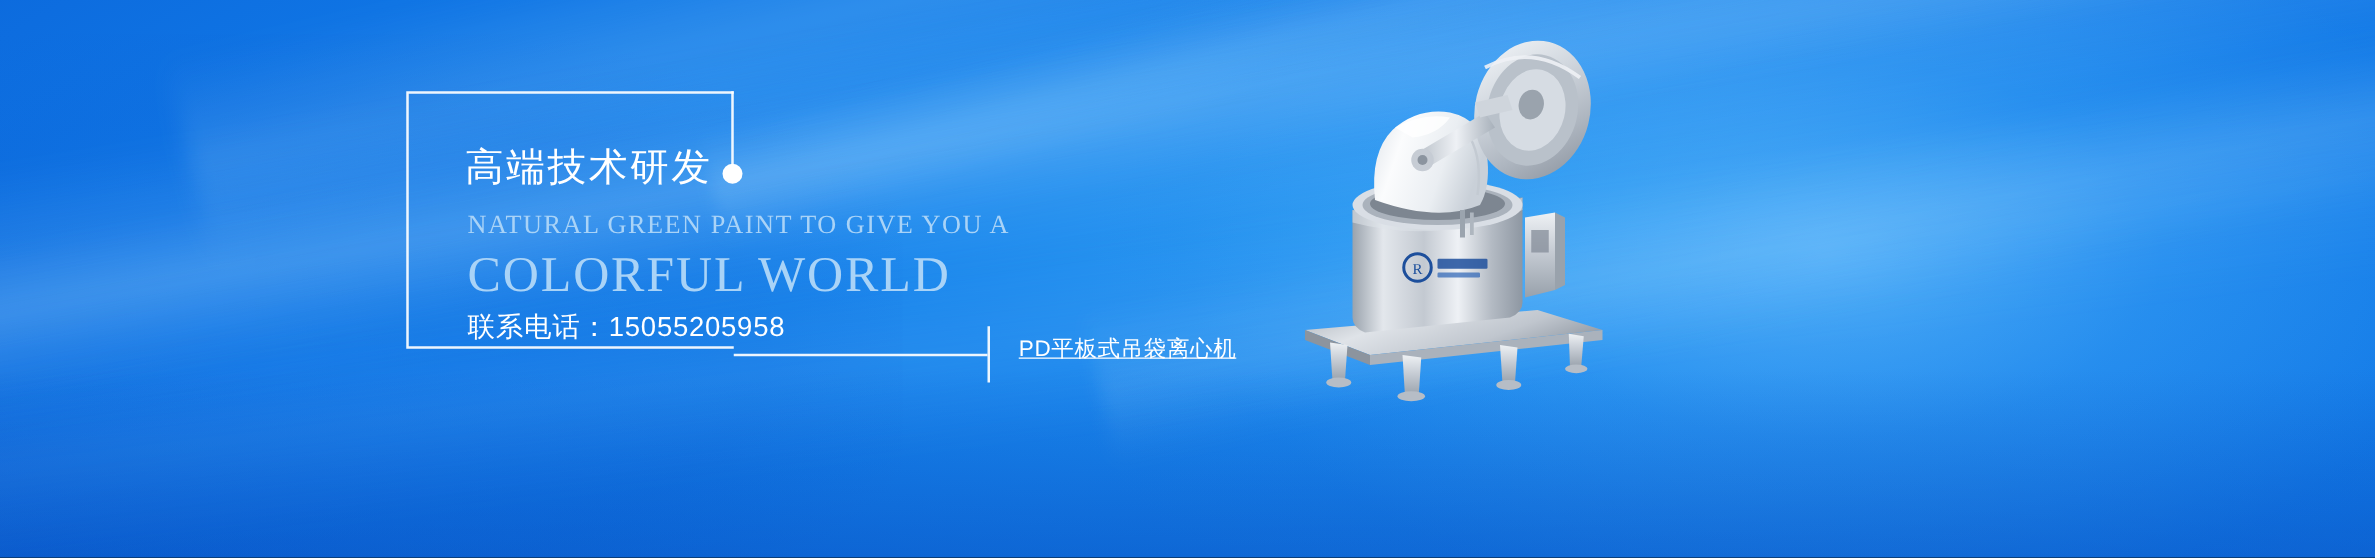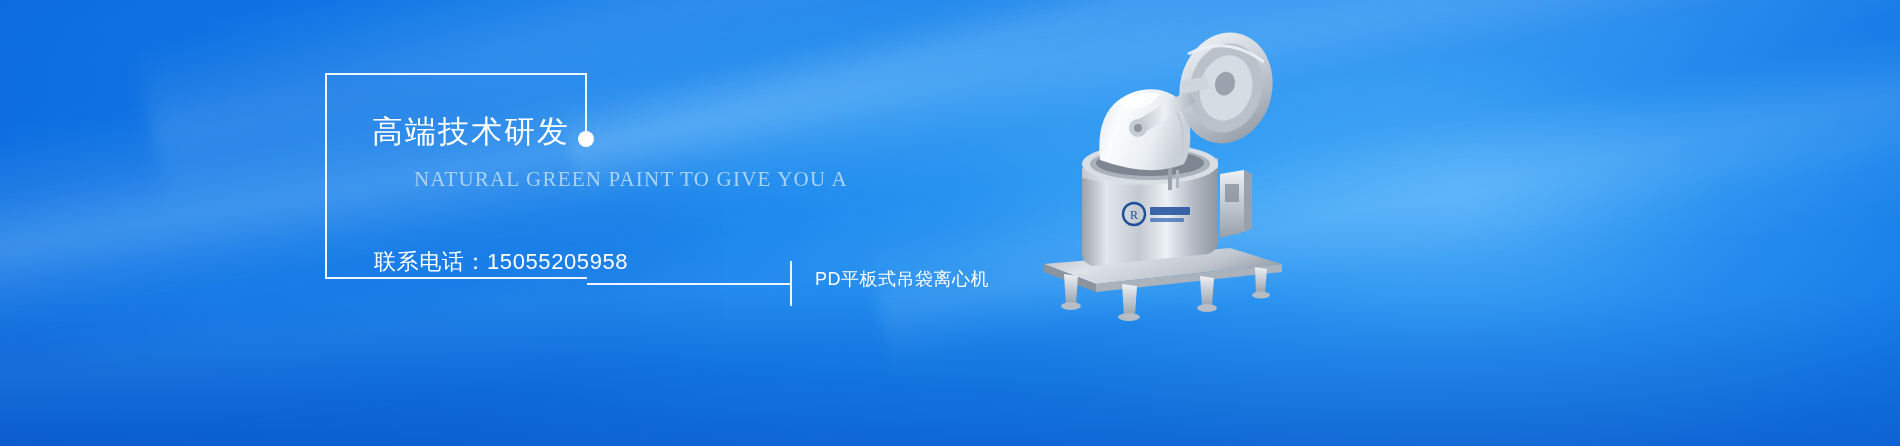--- a/index.html
+++ b/index.html
@@ -163,21 +163,20 @@
   }
 
   
   .headline {
     position: absolute;
     left: 372px;
     top: 118px;
     display: flex;
     align-items: center;
     white-space: nowrap;
-    font-family: Liberation Mono, monospace;
   }
   .headline-part {
     color: #ffffff;
     font-size: 31px;
     letter-spacing: 2px;
     font-weight: 400;
     line-height: 1;
   }
   .headline-gap {
     display: inline-block;
@@ -187,21 +186,20 @@
   .tagline-small {
     position: absolute;
     left: 374px;
     top: 169px;
     color: #a9d3f7;
     font-family: "Liberation Serif", serif;
     font-size: 21px;
     letter-spacing: 1.2px;
     white-space: nowrap;
     line-height: 1;
-    margin-left: 40px;
   }
   .tagline-big {
     position: absolute;
     left: 374px;
     top: 200px;
     color: #a9d3f7;
     font-family: "Liberation Serif", serif;
     font-size: 40px;
     letter-spacing: 1.5px;
     white-space: nowrap;
@@ -237,20 +235,21 @@
   }
   .caption-text {
     position: absolute;
     left: 815px;
     top: 270px;
     color: #ffffff;
     font-size: 18px;
     letter-spacing: 0.5px;
     white-space: nowrap;
     line-height: 1;
+    text-decoration: underline;
   }
 
   
   .machine {
     position: absolute;
     left: 1030px;
     top: 18px;
     width: 300px;
     height: 320px;
   }
@@ -383,19 +382,20 @@
   <div class="frame"></div>
   <div class="connector-v"></div>
   <div class="connector-dot"></div>
 
   <div class="headline">
     <span class="headline-part">高端技术研发</span>
     <span class="headline-gap"></span>
   </div>
 
   <div class="tagline-small">NATURAL GREEN PAINT TO GIVE YOU A</div>
+  <div class="tagline-big">COLORFUL WORLD</div>
   <div class="contact">联系电话：15055205958</div>
 
   <div class="caption-rule"></div>
   <div class="caption-tick"></div>
   <div class="caption-text">PD平板式吊袋离心机</div>
 
 </div>
 
 </body></html>

